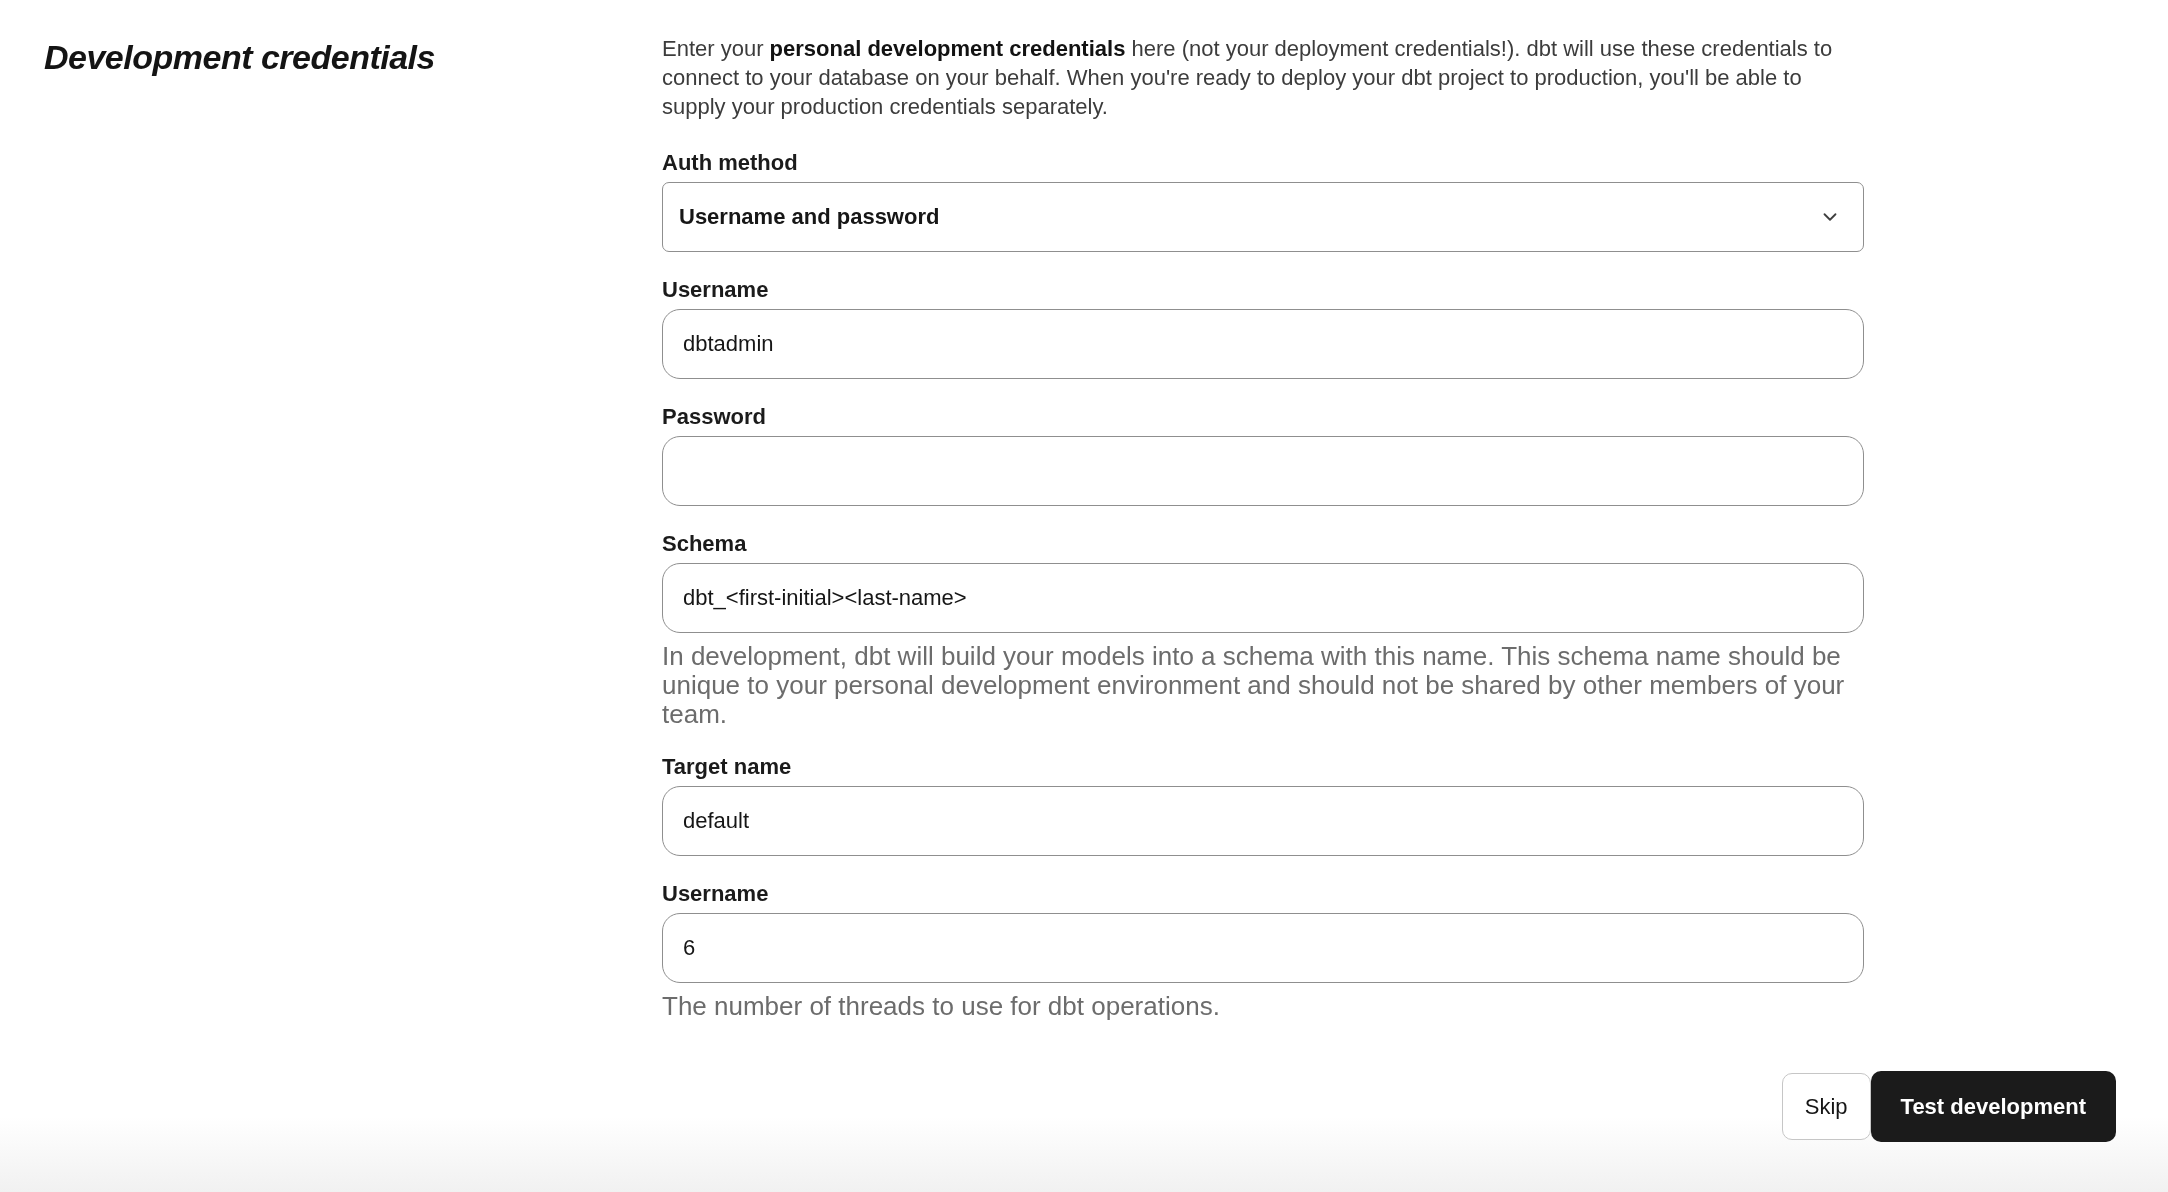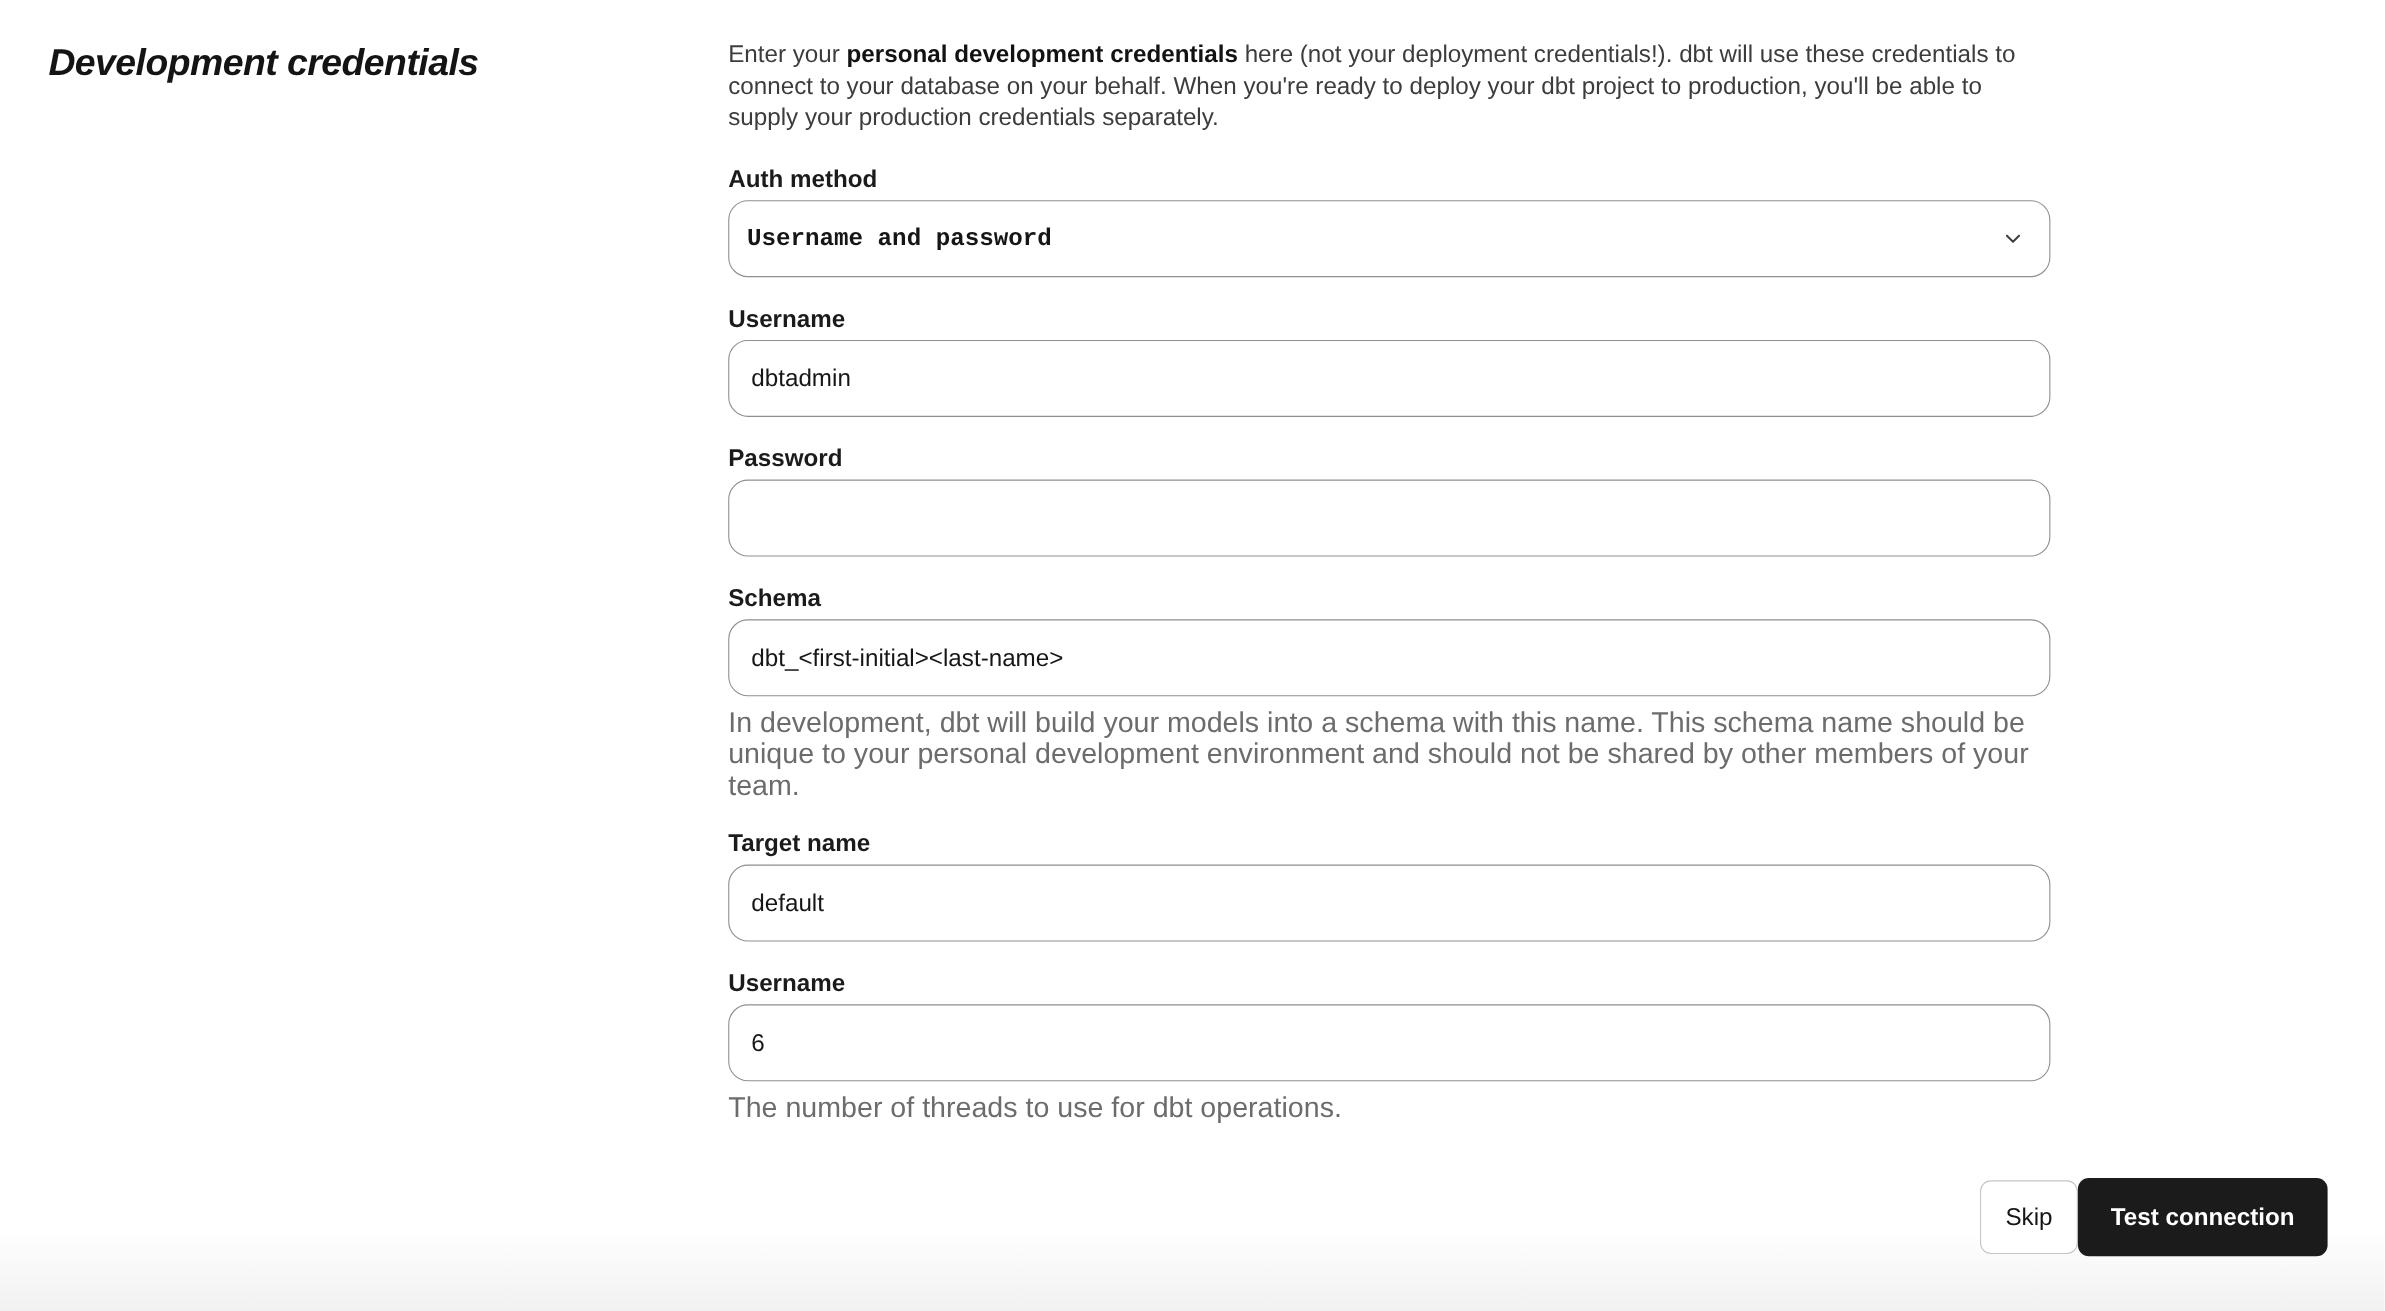--- a/index.html
+++ b/index.html
@@ -61,25 +61,24 @@
     padding: 0 20px;
     outline: none;
   }
   .select-box {
     display: flex;
     align-items: center;
     justify-content: space-between;
     width: 100%;
     height: 70px;
     border: 1px solid #8f8f8f;
-    border-radius: 18px;
+    border-radius: 7px;
     background: #ffffff;
     padding: 0 22px 0 16px;
     cursor: pointer;
-    font-family: Liberation Mono, monospace;
   }
   .select-value {
     font-size: 22px;
     font-weight: 600;
     color: #161616;
   }
   .chevron { width: 22px; height: 22px; display: block; }
   .help-text {
     font-size: 26px;
     line-height: 29px;
@@ -176,16 +175,16 @@
       <input class="text-input" type="text" value="6" style="">
       <p class="help-text">The number of threads to use for dbt operations.</p>
     </div>
 
   </div>
 
   <div class="footer-gradient"></div>
 
   <div class="actions">
     <button class="btn btn-secondary">Skip</button>
-    <button class="btn btn-primary">Test connection</button>
+    <button class="btn btn-primary">Test development</button>
   </div>
 
 </div>
 
 </body></html>

